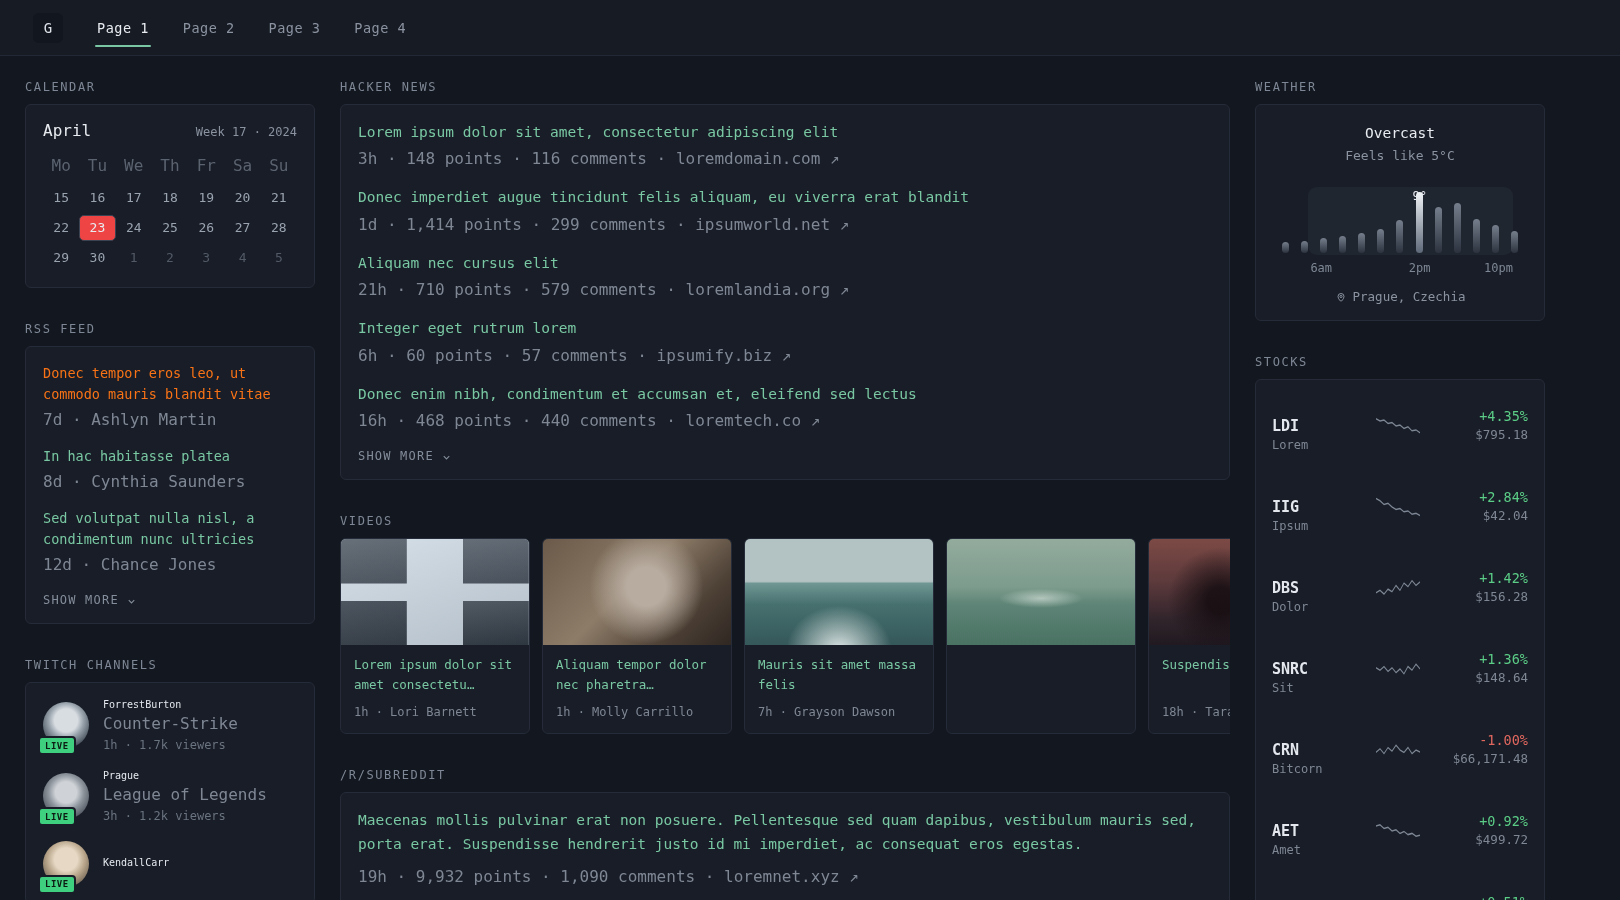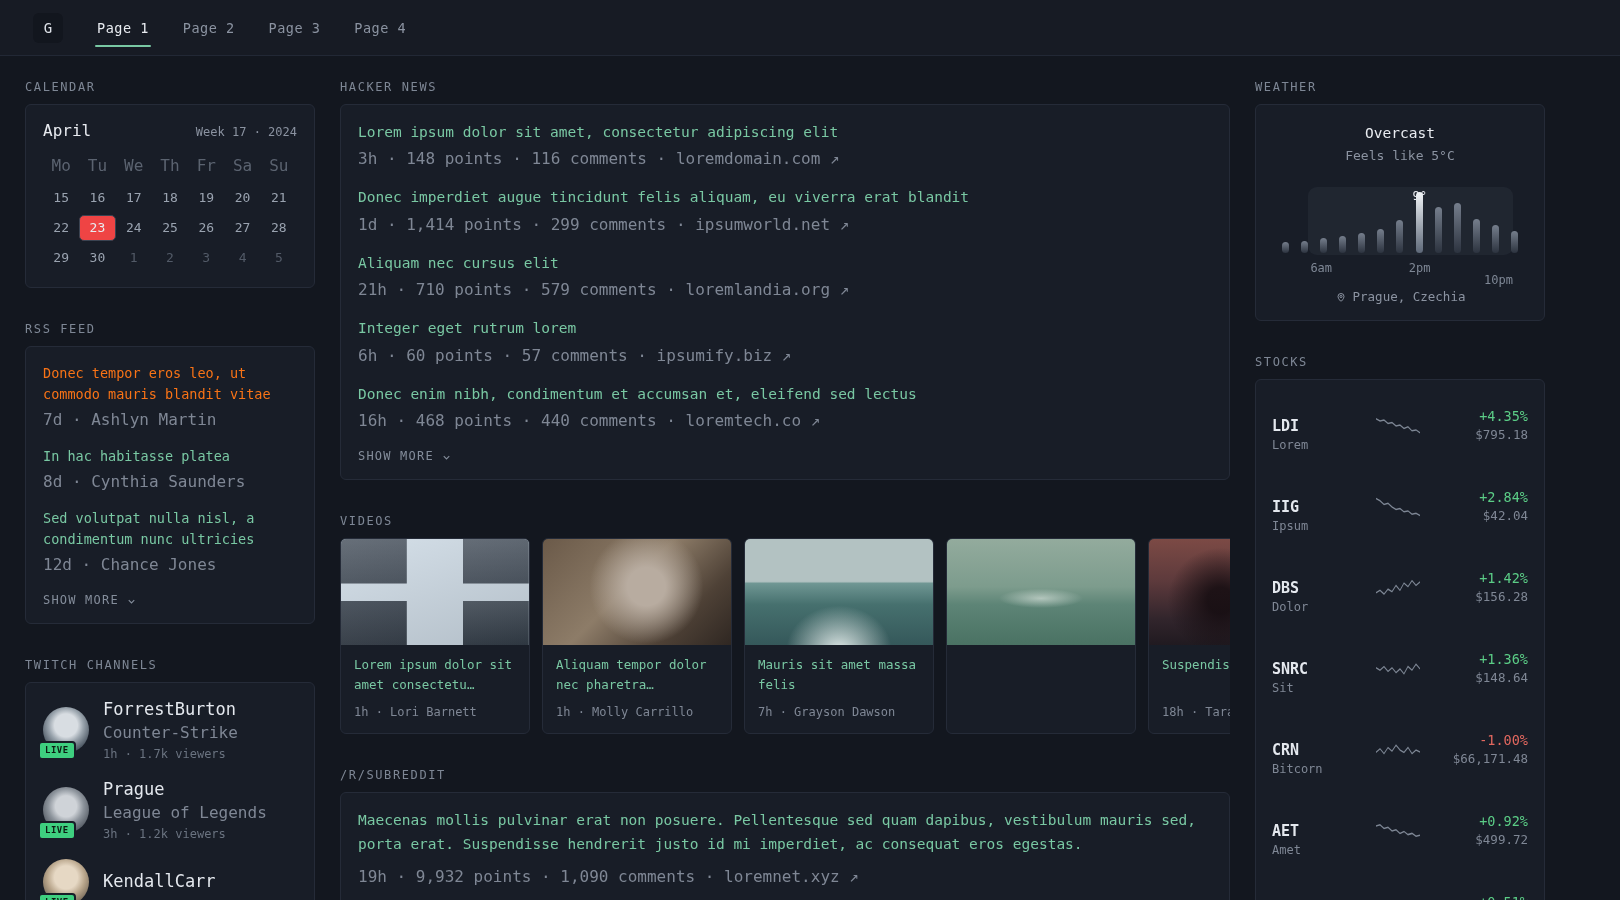--- a/index.html
+++ b/index.html
@@ -93,21 +93,21 @@
   .tw-avatar-wrap{position:relative;width:46px;height:46px;flex-shrink:0;}
   .tw-avatar{width:46px;height:46px;border-radius:50%;}
   .av1{background:radial-gradient(circle at 50% 40%,#d8dde2 0 32%,#9aa4ad 48%,#3f4a56 78%);}
   .av2{background:radial-gradient(circle at 50% 42%,#cfd3d8 0 30%,#8d949c 50%,#4a5059 80%);}
   .av3{background:radial-gradient(circle at 50% 40%,#e6d8c4 0 32%,#b9a68c 52%,#6b5f50 82%);}
   .live-badge{
     position:absolute;left:-5px;bottom:-7px;background:var(--live);color:#0d1a12;
     font-size:9px;font-weight:bold;letter-spacing:.5px;padding:2.5px 5px;
     border-radius:4px;border:2px solid var(--panel);
   }
-  .tw-name{font-size:17px;color:#e4e8ee;}
+  .tw-name{font-size:10px;color:#e4e8ee;}
   .tw-game{margin-top:2px;}
   .meta2{color:var(--faint);font-size:12px;margin-top:2px;}
   
   .hn-item + .hn-item{margin-top:15px;}
   .hn-item .story-title{font-size:14.5px;}
   .hn-item .meta{margin-top:4px;}
   
   .videos-row{display:flex;gap:12px;overflow:hidden;}
   .video-card{
     width:190px;flex:0 0 190px;background:var(--panel);
@@ -413,21 +413,21 @@
               <div class="wx-bar hl" style="height: 60.72px;"></div>
               <div class="wx-bar" style="height: 46.2px;"></div>
               <div class="wx-bar" style="height: 50.16px;"></div>
               <div class="wx-bar" style="height: 34.32px;"></div>
               <div class="wx-bar" style="height: 27.72px;"></div>
               <div class="wx-bar" style="height: 22.44px;"></div>
             </div>
           <div class="wx-times" id="wx-times">
               <span class="wx-time" style="left: 19.2308%;">6am</span>
               <span class="wx-time" style="left: 57.6923%;">2pm</span>
-              <span class="wx-time" style="left: 88.4615%; margin-top: 12px;">10pm</span>
+              <span class="wx-time" style="left: 88.4615%;">10pm</span>
             </div>
         </div>
         <div class="wx-loc">
           <span style="display:inline-flex;color:#8b93a1;">
             <svg width="12" height="12" viewBox="0 0 24 24" fill="none" stroke="currentColor" stroke-width="2">
                 <path d="M12 21s-6-5.2-6-10a6 6 0 1 1 12 0c0 4.8-6 10-6 10z"></path>
                 <circle cx="12" cy="11" r="2.2"></circle>
               </svg>
           </span>
           <span>Prague, Czechia</span>

